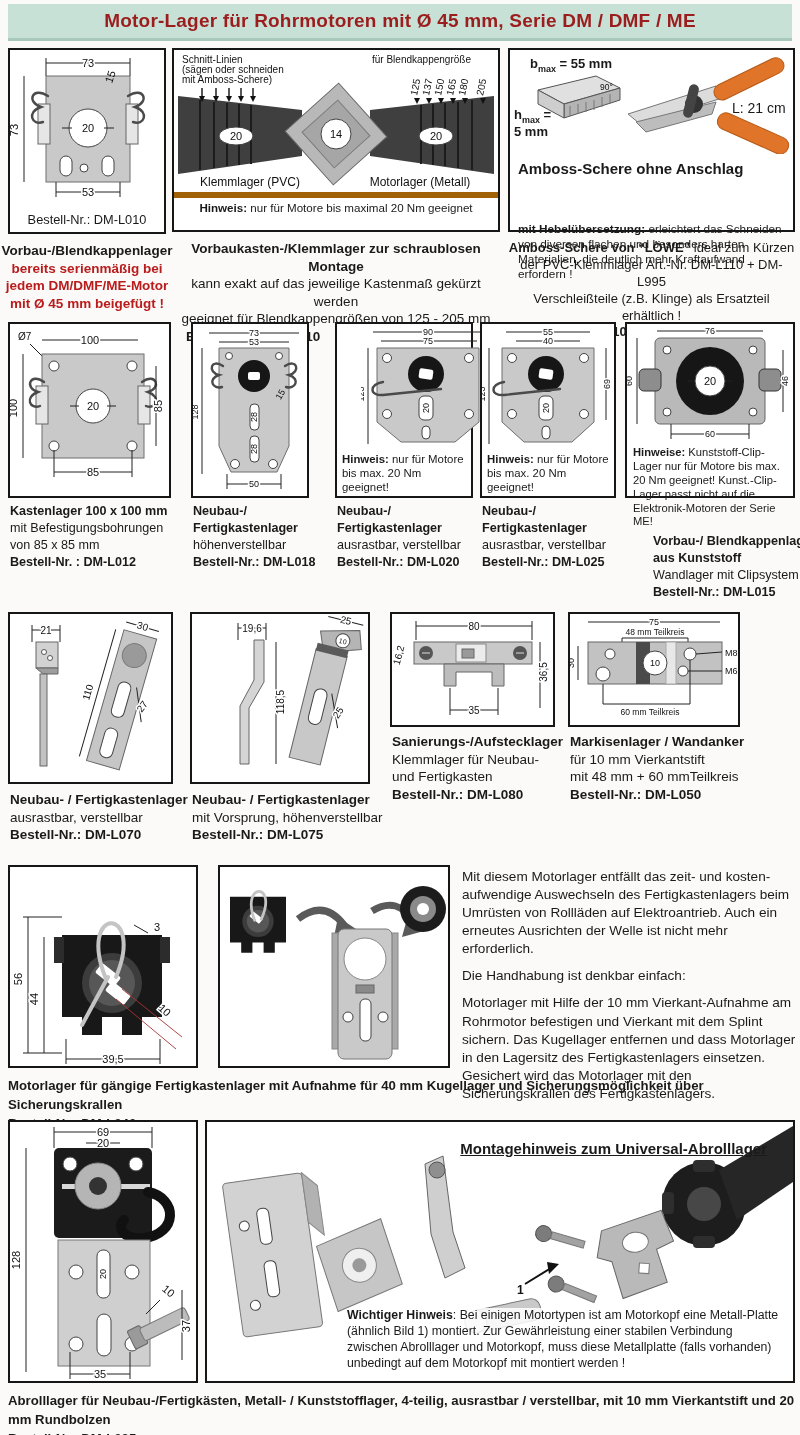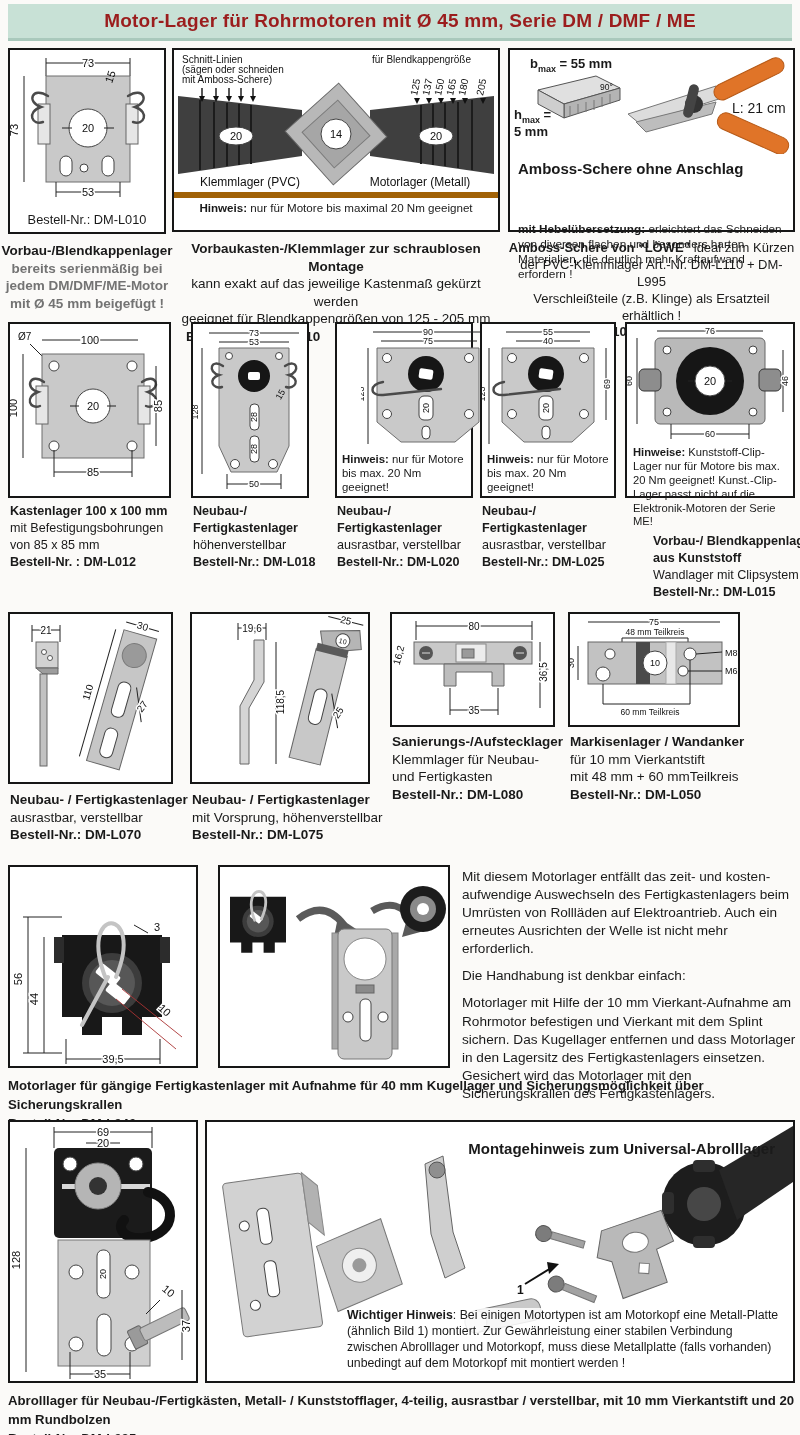--- a/index.html
+++ b/index.html
@@ -3,21 +3,21 @@
 <meta charset="utf-8">
 <style>
   body{margin:0;background:#eeece8;font-family:"Liberation Sans",sans-serif;color:#1a1a1a;}
   #page{position:relative;width:800px;height:1435px;background:#fbfaf8;overflow:hidden;margin:0 auto;}
   .panel{position:absolute;border:2px solid #161616;background:#fff;box-sizing:border-box;}
   .abs{position:absolute;}
   .cap{position:absolute;line-height:1.3;font-size:13.5px;}
   .cap2{position:absolute;line-height:1.34;font-size:12.6px;}
   .bold{font-weight:bold;}
   .center{text-align:center;}
-  .red{color:#737373;font-weight:bold;}
+  .red{color:#b91c1c;font-weight:bold;}
   .order{font-weight:bold;}
   .note{font-size:11.4px;line-height:1.24;}
   #header{position:absolute;left:8px;top:4px;width:784px;height:34px;background:#c8e1d6;
           border-bottom:3px solid #a9c9bc;display:flex;align-items:center;justify-content:center;}
   #header .title{font-size:19px;font-weight:bold;color:#9b1d1d;letter-spacing:.2px;}
   svg{display:block;}
   svg text{font-family:"Liberation Sans",sans-serif;font-size:11px;fill:#111;}
   .t10{font-size:10px;} .t9{font-size:9px;} .t85{font-size:8.5px;} .t12{font-size:12px;}
   .dl{stroke:#222;stroke-width:1;fill:none;}
   .plate{fill:#c9c9c9;stroke:#6e6e6e;}
@@ -630,21 +630,21 @@
           <rect x="527" y="70" width="12" height="22" rx="4"></rect>
         <rect x="486" y="38" width="22" height="12" rx="4"></rect>
           <rect x="486" y="114" width="22" height="12" rx="4"></rect>
       </g>
       <circle cx="497" cy="82" r="17" fill="#474747"></circle>
       <polygon points="512,48 586,4 586,60 530,98" fill="#262626"></polygon>
       <line x1="318" y1="162" x2="344" y2="146" stroke="#111" stroke-width="2"></line>
       <polygon points="340,140 352,142 342,152" fill="#111"></polygon>
       <text class="t12" style="font-weight:bold" x="310" y="172">1</text>
     </svg>
-    <div class="abs bold" style="right:18px;top:18px;font-size:15px;">Montagehinweis zum Universal-Abrolllager</div>
+    <div class="abs bold" style="right:26px;top:18px;font-size:15px;text-decoration:underline;">Montagehinweis zum Universal-Abrolllager</div>
     <div class="abs" style="left:140px;top:186px;width:436px;font-size:12.3px;line-height:1.3;background:rgba(255,255,255,0.85);">
       <span class="bold">Wichtiger Hinweis</span><span>: Bei einigen Motortypen ist am Motorkopf eine Metall-Platte (ähnlich Bild 1) montiert. Zur Gewährleistung einer stabilen Verbindung zwischen Abrolllager und Motorkopf, muss diese Metallplatte (falls vorhanden) unbedingt auf dem Motorkopf mit montiert werden !</span>
     </div>
   </div>
   <div class="botcap" style="left:8px;top:1391px;width:790px;">
     <div>Abrolllager für Neubau-/Fertigkästen, Metall- / Kunststofflager, 4-teilig, ausrastbar / verstellbar, mit 10 mm Vierkantstift und 20 mm Rundbolzen</div>
     <div>Bestell-Nr.: DM-L035</div>
   </div>
 
 </div>

